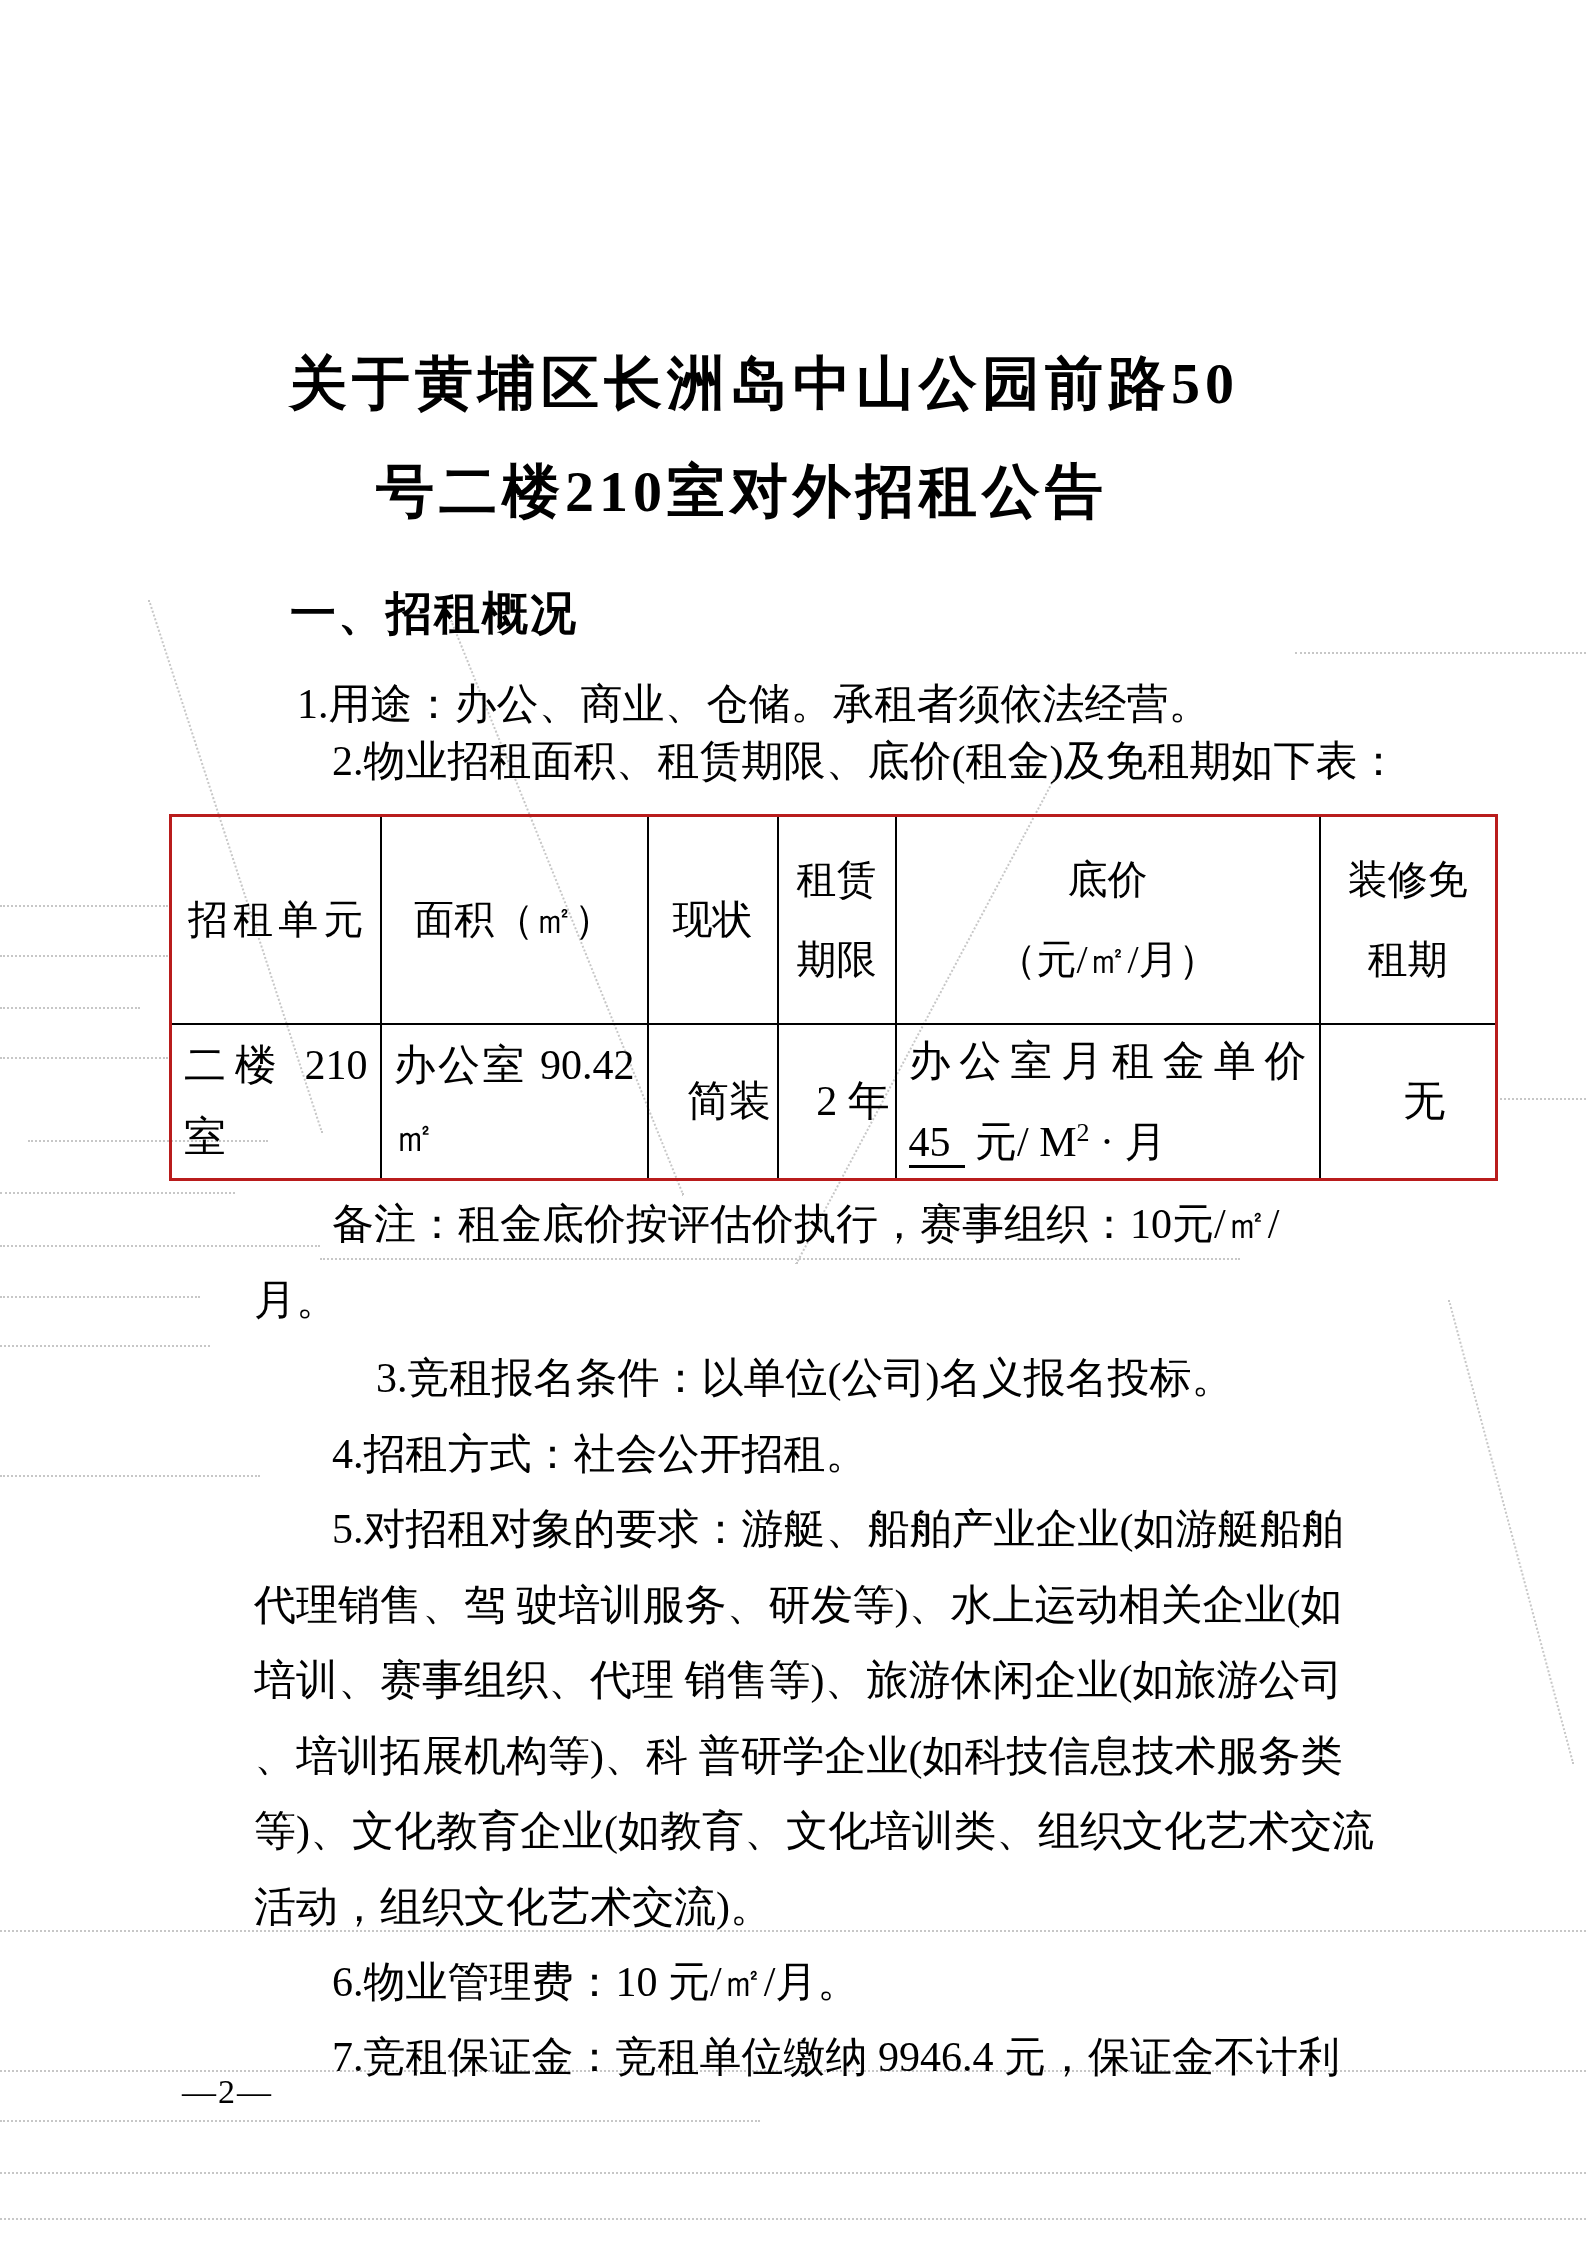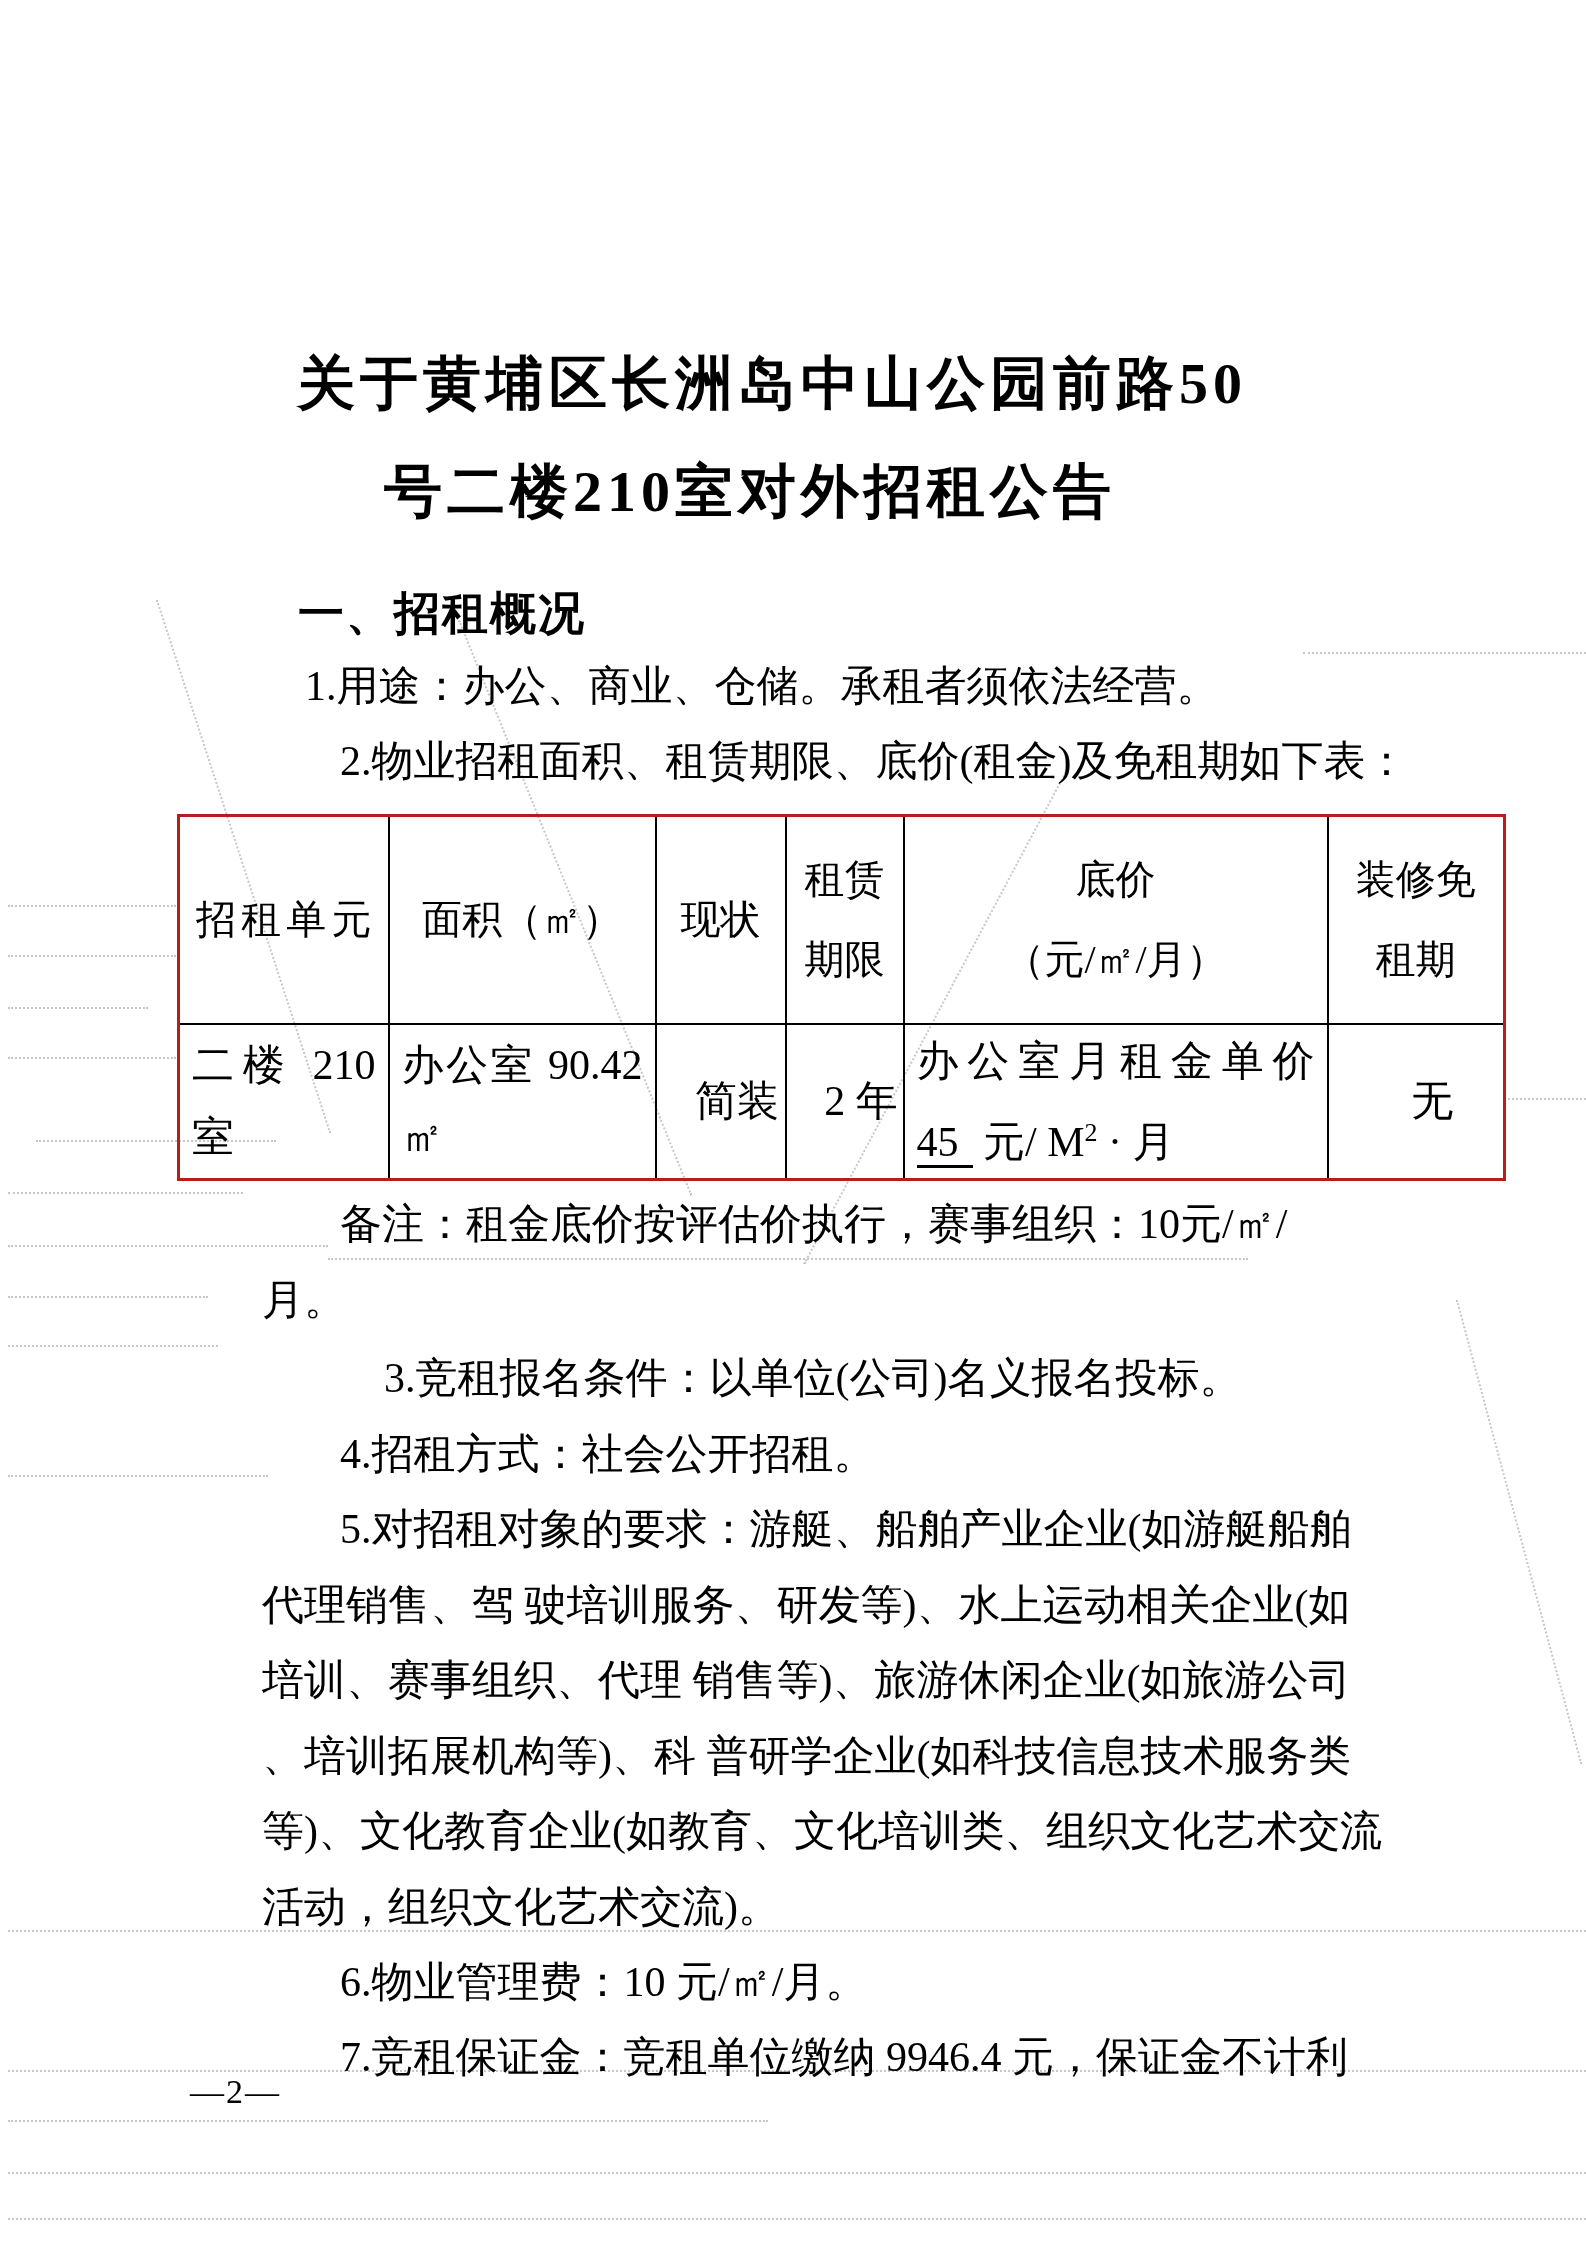--- a/index.html
+++ b/index.html
@@ -1,34 +1,34 @@
 <!DOCTYPE html>
 <html><head>
 <meta charset="utf-8">
 <style>
   html,body{margin:0;padding:0;}
   body{width:1586px;height:2244px;background:#ffffff;position:relative;overflow:hidden;
        font-family:"Liberation Serif","DejaVu Serif",serif;color:#000;}
-  .page{position:absolute;left:8px;top:0;width:1522px;height:2244px;background:#fff;}
+  .page{position:absolute;left:0;top:0;width:1522px;height:2244px;background:#fff;}
 
   
   .dotl{position:absolute;border-top:2px dotted #9a9a9a;opacity:.55;transform-origin:left top;}
 
   
   .title-block{position:absolute;left:0;top:330px;width:1586px;text-align:center;
                font-weight:bold;font-size:58px;line-height:108px;letter-spacing:5px;}
   .title-line{position:relative;white-space:nowrap;}
 
   
   .heading{position:absolute;left:290px;top:585px;font-family:"Liberation Sans","DejaVu Sans",sans-serif;
            font-weight:bold;font-size:46px;line-height:56px;white-space:nowrap;letter-spacing:2px;}
 
   
   .bline{position:absolute;font-size:42px;line-height:56px;white-space:nowrap;}
-  .ind-a{left:297px;}
+  .ind-a{left:297px;margin-top:18px;}
   .ind-b{left:332px;}
   .ind-0{left:254px;}
 
   
   .tablewrap{position:absolute;left:169px;top:814px;width:1326px;}
   table.rent{border-collapse:collapse;table-layout:fixed;width:1326px;border:3px solid #b91c1c;}
   table.rent td{border:2px solid #000;vertical-align:middle;padding:0;}
   tr.hdr{height:208px;}
   tr.bod{height:150px;}
   .hcell{font-size:40px;line-height:80px;text-align:center;}

